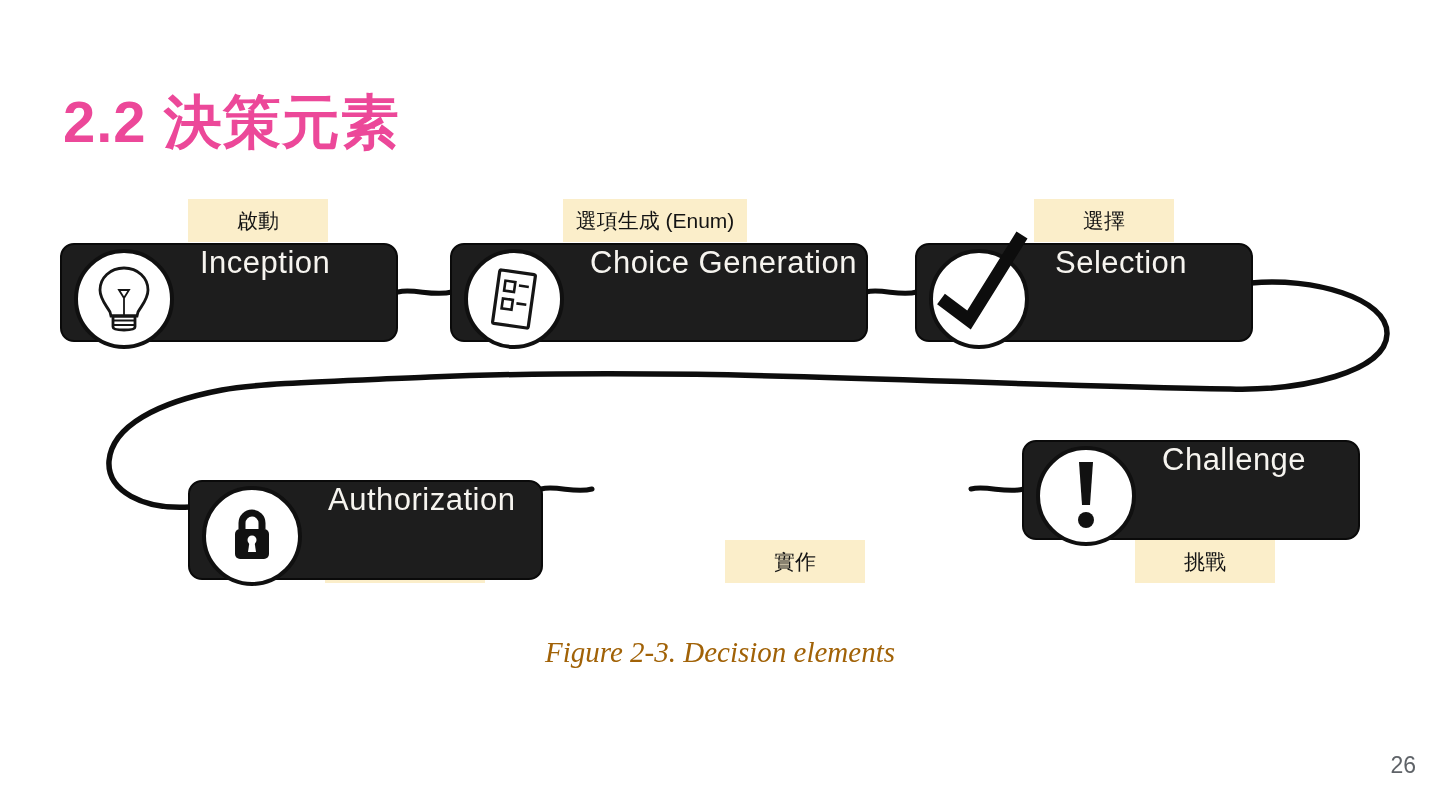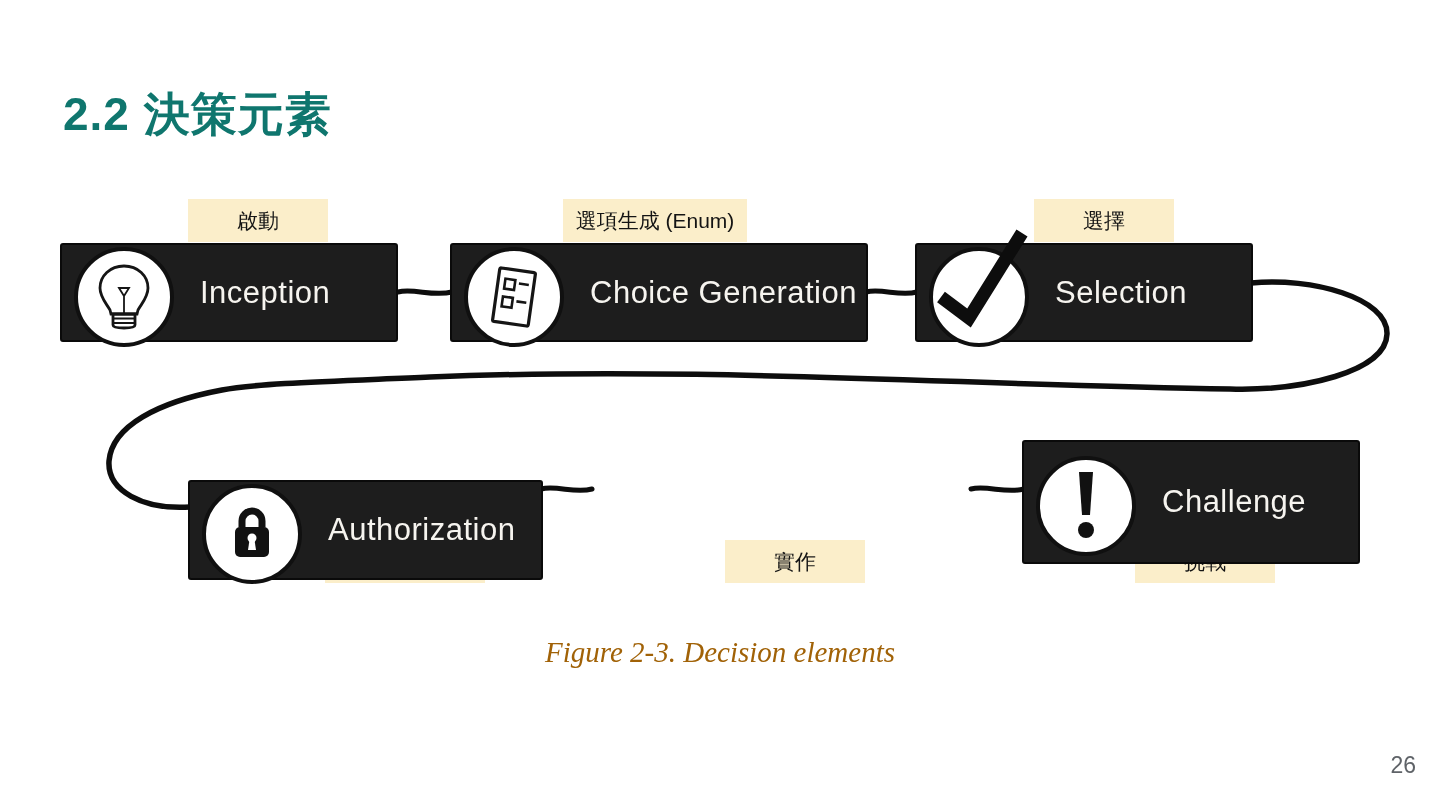--- a/index.html
+++ b/index.html
@@ -2,26 +2,26 @@
 <html style="--background: #ffffff; --box-bg: #1d1d1d; --box-text: #f6f4ef; --label-bg: #fbeeca; --label-text: #141414; --line: #0d0d0d; --page-number: #5f6368;"><head>
 <meta charset="utf-8">
 <style>
   html,body{margin:0;padding:0;background:#fff;}
   .slide{
     position:relative;width:1440px;height:810px;background:var(--background,#fff);
     font-family:"Liberation Sans","DejaVu Sans",sans-serif;overflow:hidden;
   }
   .slide-title{
     position:absolute;left:63px;top:84px;margin:0;
-    font-size:46px;font-weight:600;color:#0f766e;letter-spacing:1px;white-space:nowrap;
+    font-size:58px;font-weight:600;color:#ec4899;letter-spacing:1px;white-space:nowrap;
   }
   svg.overlay{position:absolute;left:0;top:0;z-index:1;}
   .stage{
-    position:absolute;display:flex;align-items:center;z-index:2;
-    background:var(--box-bg,#1d1d1d);border:2px solid #0a0a0a;border-radius:3px;
+    position:absolute;display:flex;z-index:2;
+    background:var(--box-bg,#1d1d1d);border:2px solid #0a0a0a;border-radius:14px;
     box-sizing:border-box;
   }
   .icon-circle{
     width:100px;height:100px;border-radius:50%;background:#fff;border:4px solid #101010;
     margin-left:12px;flex:0 0 auto;display:flex;align-items:center;justify-content:center;
     position:relative;top:4px;box-sizing:border-box;
   }
   .icon-circle svg{display:block;overflow:visible;}
   .stage-text{
     color:var(--box-text,#f6f4ef);font-size:31px;margin-left:26px;
@@ -105,21 +105,21 @@
         <path d="M-10,-7 L-10,-13 A10,10 0 0 1 10,-13 L10,-7" fill="none" stroke="#111" stroke-width="7"></path>
         <rect x="-17" y="-7" width="34" height="30" rx="5" fill="#111"></rect>
         <circle cx="0" cy="4" r="4.5" fill="#fff"></circle>
         <path d="M-2.5,6 L2.5,6 L4,16 L-4,16 Z" fill="#fff"></path>
       </svg>
     </span>
     <span class="stage-text">Authorization</span>
   </div>
 
 
-  <div class="stage" style="left:1022px;top:440px;width:338px;height:124px;">
+  <div class="stage" style="left:1022px;top:440px;width:338px;height:100px;">
     <span class="icon-circle">
       <svg width="100" height="100" viewBox="-50 -50 100 100">
         <path d="M-7,-34 L7,-34 L4,9 L-4,9 Z" fill="#111"></path>
         <circle cx="0" cy="24" r="8" fill="#111"></circle>
       </svg>
     </span>
     <span class="stage-text">Challenge</span>
   </div>
 
   <div class="tag" style="left:325px;top:540px;width:160px;">授權</div>

